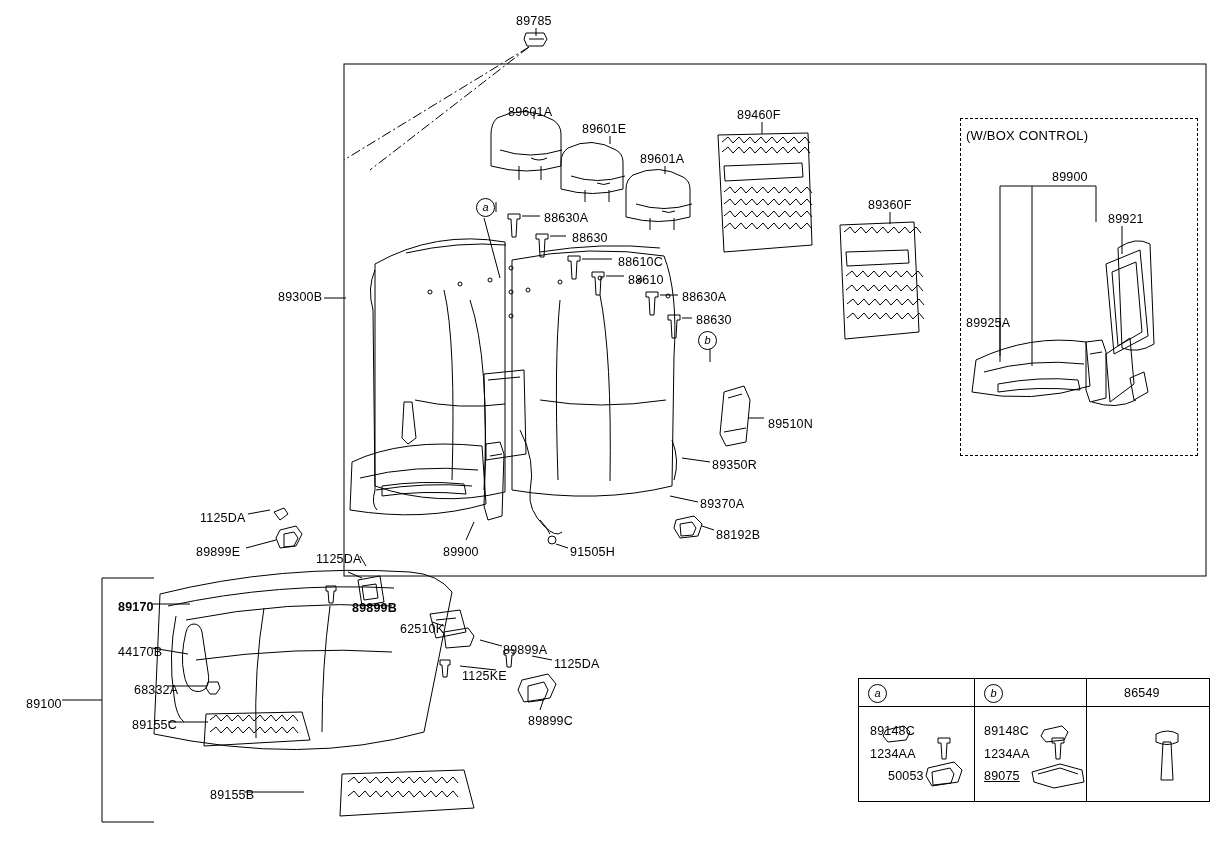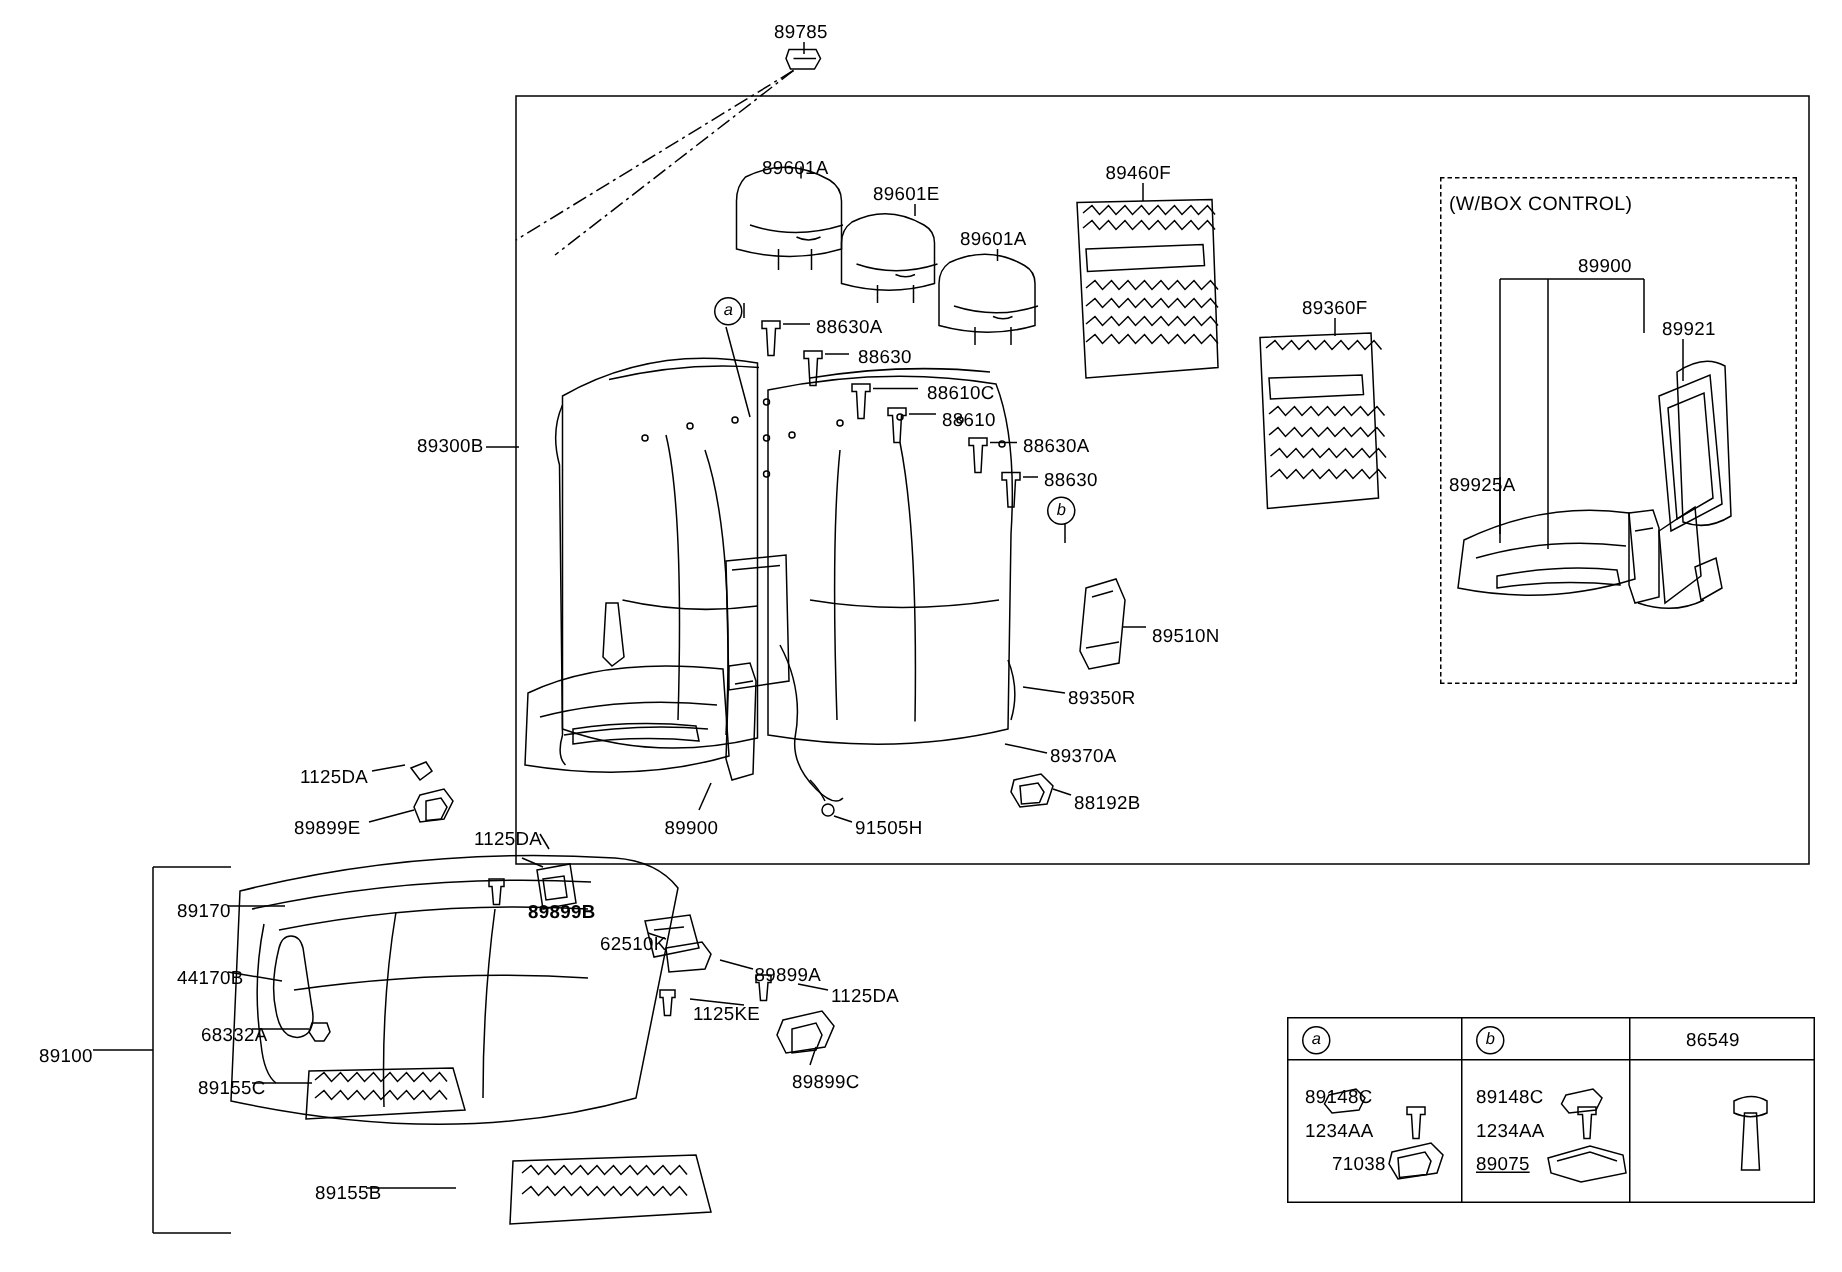--- a/index.html
+++ b/index.html
@@ -306,39 +306,39 @@
   <div class="lbl" style="left:443px; top:545px;">89900</div>
   <div class="lbl" style="left:200px; top:511px;">1125DA</div>
   <div class="lbl" style="left:196px;  top:545px;">89899E</div>
   <div class="lbl" style="left:316px; top:552px;">1125DA</div>
   <div class="lbl" style="left:352px;  top:601px;font-weight:bold;">89899B</div>
   <div class="lbl" style="left:400px;  top:622px;">62510K</div>
   <div class="lbl" style="left:503px;  top:643px;">89899A</div>
   <div class="lbl" style="left:554px; top:657px;">1125DA</div>
   <div class="lbl" style="left:462px;  top:669px;">1125KE</div>
   <div class="lbl" style="left:528px;  top:714px;">89899C</div>
-  <div class="lbl" style="left:118px;  top:600px;">89170</div>
+  <div class="lbl" style="left:118px;  top:600px;font-weight:bold;">89170</div>
   <div class="lbl" style="left:118px;  top:645px;">44170B</div>
   <div class="lbl" style="left:134px;  top:683px;">68332A</div>
   <div class="lbl" style="left:26px;   top:697px;">89100</div>
   <div class="lbl" style="left:132px;  top:718px;">89155C</div>
   <div class="lbl" style="left:210px;  top:788px;">89155B</div>
 
   <div class="box" style="left:858px; top:678px; width:352px; height:124px;"></div>
 
   <div class="ln hln" style="left:858px; top:706px; width:352px;"></div>
 
   <div class="ln vln" style="left:974px; top:678px; height:124px;"></div>
   <div class="ln vln" style="left:1086px; top:678px; height:124px;"></div>
 
   <div class="circ" style="left:868px; top:684px;">a</div>
   <div class="circ" style="left:984px; top:684px;">b</div>
   <div class="lbl" style="left:1124px; top:686px;">86549</div>
 
   <div class="lbl" style="left:870px; top:724px;">89148C</div>
   <div class="lbl" style="left:870px; top:747px;">1234AA</div>
-  <div class="lbl" style="left:888px; top:769px;">71038</div>
+  <div class="lbl" style="left:888px; top:769px;">50053</div>
 
   <div class="lbl" style="left:984px; top:724px;">89148C</div>
   <div class="lbl" style="left:984px; top:747px;">1234AA</div>
   <div class="lbl" style="left:984px; top:769px;text-decoration:underline;">89075</div>
 
 </div>
 
 </body></html>

